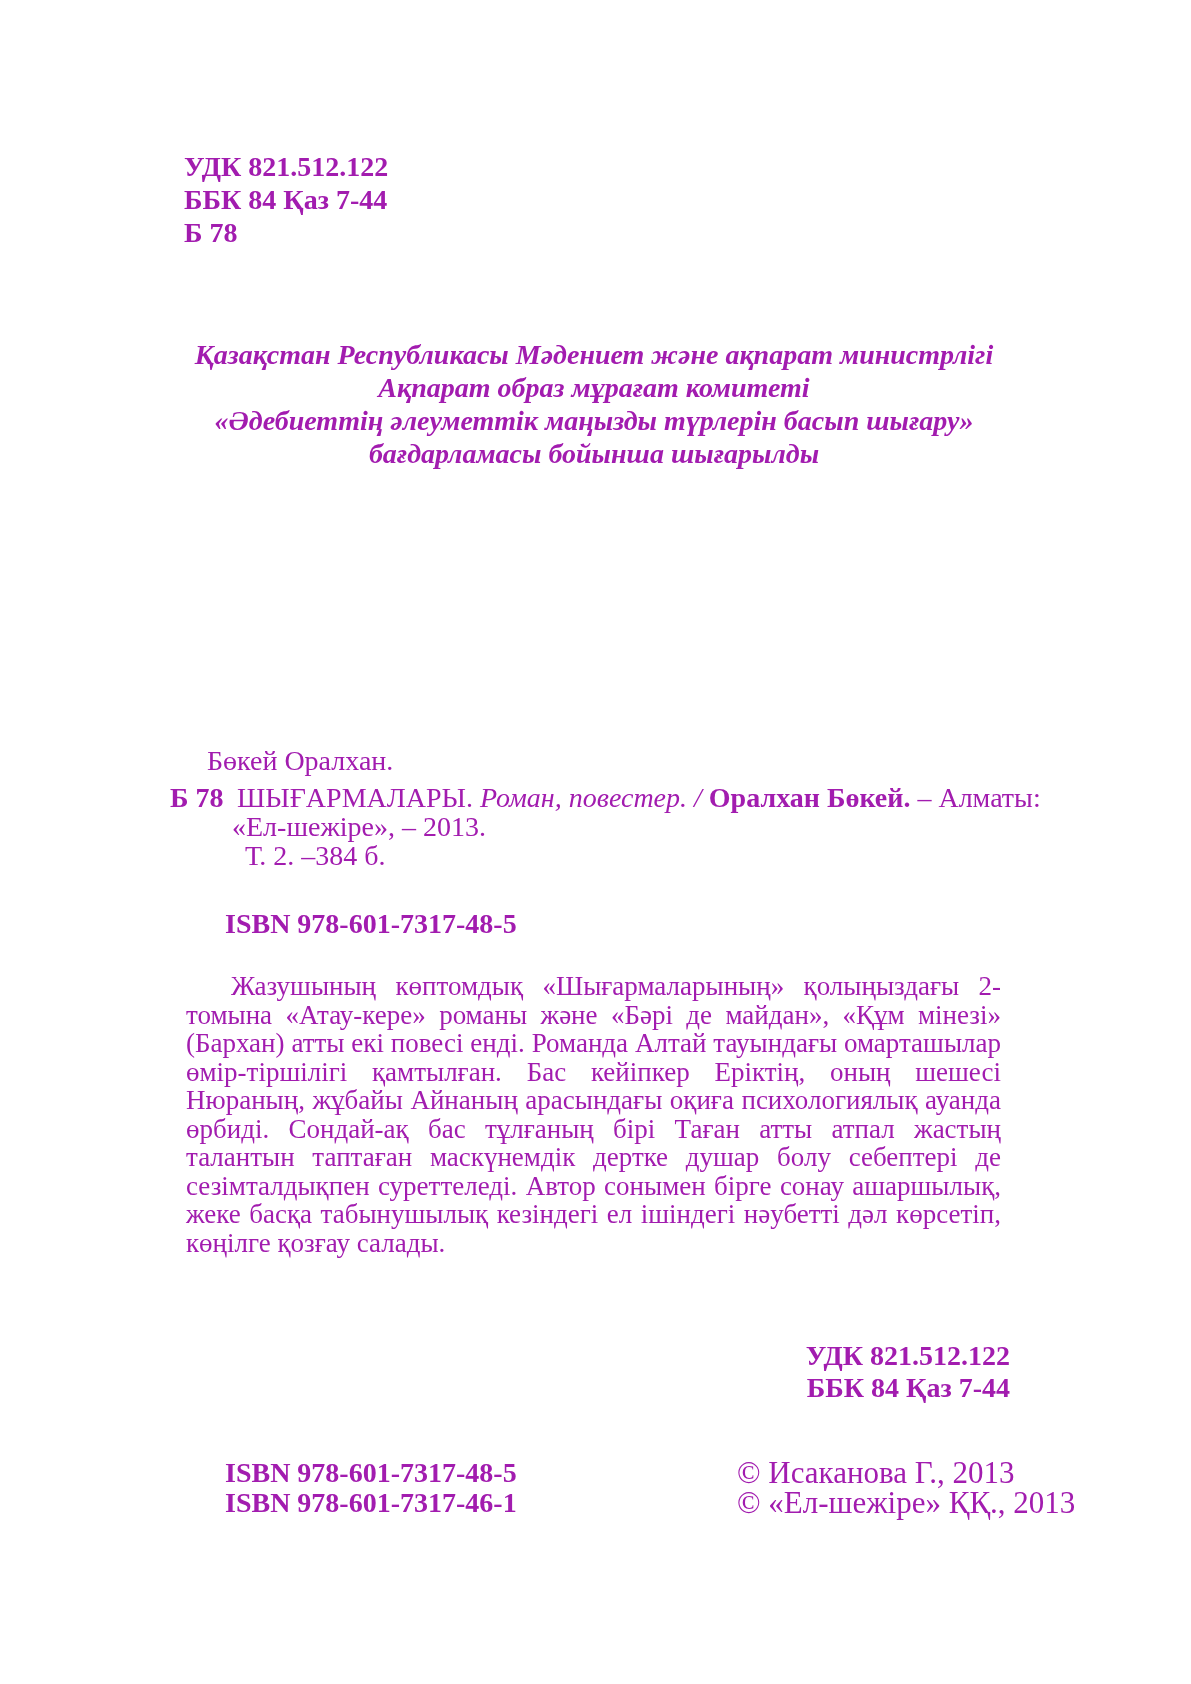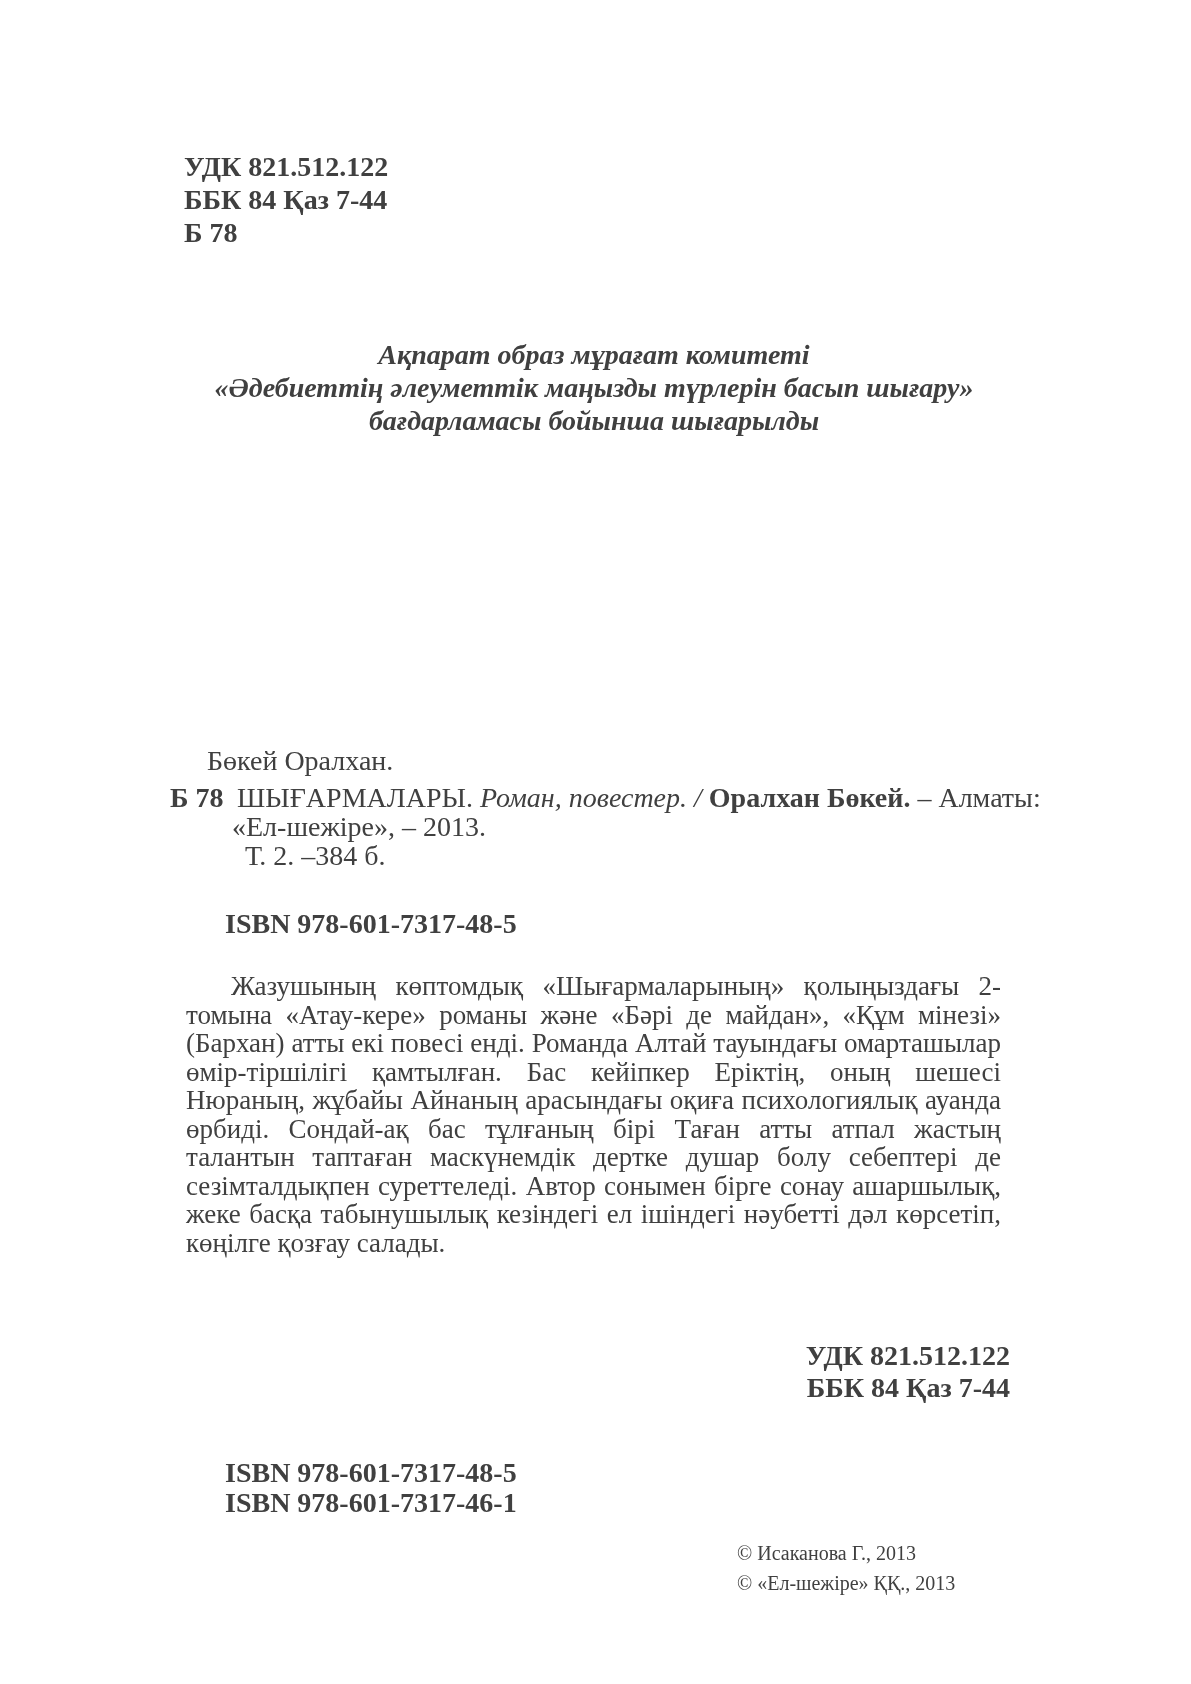--- a/index.html
+++ b/index.html
@@ -3,21 +3,21 @@
 <meta charset="utf-8">
 <style>
   html, body { margin: 0; padding: 0; background: #e8e8e8; }
   .page {
     position: relative;
     width: 1191px;
     height: 1684px;
     margin: 0 auto;
     background: #ffffff;
     font-family: "Liberation Serif", serif;
-    color: #404040;
+    color: #a21caf;
     overflow: hidden;
   }
   .abs { position: absolute; }
 
   
   .top-codes {
     left: 184px; top: 150px;
     font-size: 28px; font-weight: bold;
     line-height: 33px; white-space: nowrap;
   }
@@ -74,37 +74,38 @@
     line-height: 32px; white-space: nowrap;
   }
 
   
   .footer-isbn {
     left: 225px; top: 1458px;
     font-size: 28px; font-weight: bold;
     line-height: 30px; white-space: nowrap;
   }
   .footer-copyright {
-    left: 737px; top: 1538px;
-    font-size: 20px;
+    left: 737px; top: 1458px;
+    font-size: 31px;
     line-height: 30px; white-space: nowrap; font-family: Liberation Serif, serif;
   }
 </style>
 </head>
 <body>
 
 <div class="page">
 
   <div class="abs top-codes">
     <div>УДК 821.512.122</div>
     <div>ББК 84 Қаз 7-44</div>
     <div>Б 78</div>
   </div>
 
   <div class="abs program-note">
+    <div>Қазақстан Республикасы Мәдениет және ақпарат министрлігі</div>
     <div>Ақпарат образ мұрағат комитеті</div>
     <div>«Әдебиеттің әлеуметтік маңызды түрлерін басып шығару»</div>
     <div>бағдарламасы бойынша шығарылды</div>
   </div>
 
   <div class="abs author-heading">Бөкей Оралхан.</div>
 
   <div class="abs catalog">
     <div><span class="sign">Б 78</span> <span>ШЫҒАРМАЛАРЫ.</span> <i>Роман, повестер. /</i> <span class="auth">Оралхан Бөкей.</span> <span>– Алматы:</span></div>
     <div class="l2">«Ел-шежіре», – 2013.</div>

